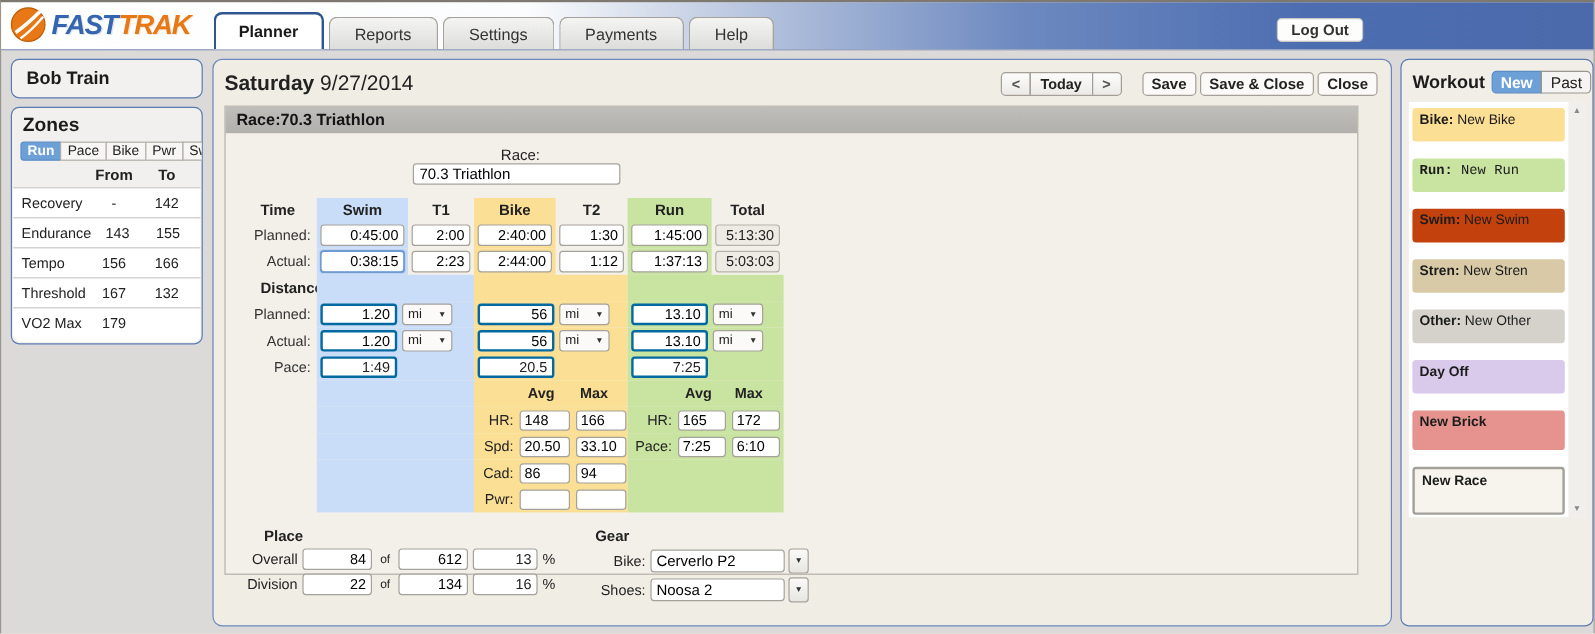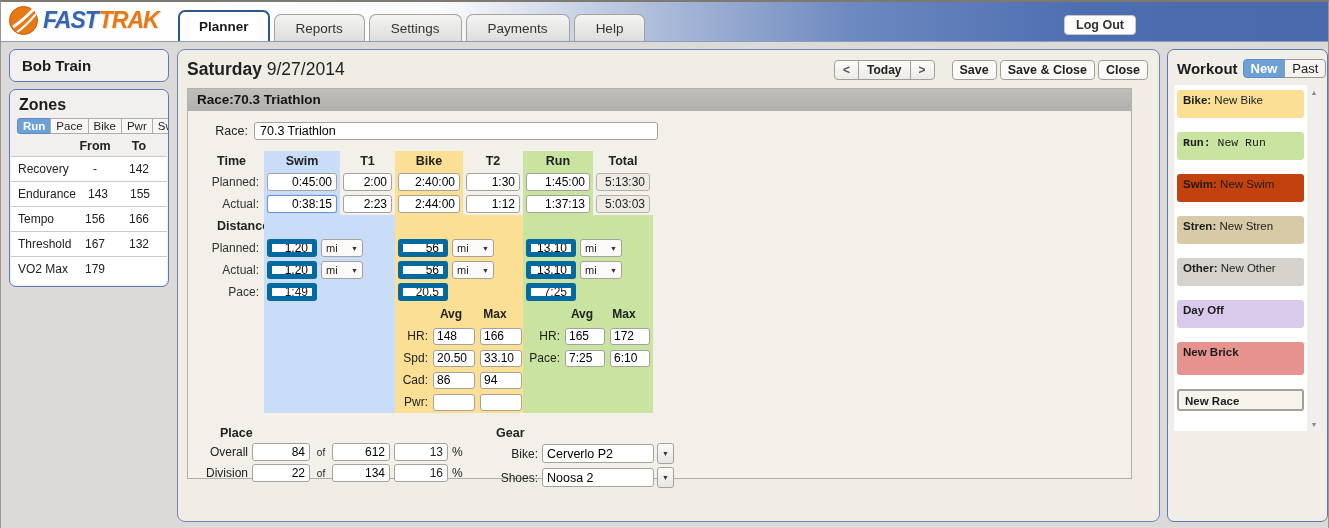--- a/index.html
+++ b/index.html
@@ -59,40 +59,40 @@
   .nav-btn:last-child { border-radius:0 4px 4px 0; }
   .act-group { display:flex; gap:3px; }
   .act-btn { font-family:inherit; font-size:12.5px; font-weight:bold; color:#222; padding:2px 7px;
              background:#fbfaf8; border:1px solid #a39f98; border-radius:4px; }
 
   .race-panel { margin:0 27px 0 9px; height:391px; background:#f3f0e9; border:1px solid #b3b0a8; }
   .race-titlebar { background:linear-gradient(#c0beba,#b2b0ac); padding:3px 9px 4px 9px;
                    font-size:13.5px; font-weight:bold; color:#141414; }
   .race-body { display:flex; padding:5px 12px 0 14px; }
   .race-left { width:456px; flex:0 0 456px; }
-  .race-name-row { display:flex; align-items:center; margin:6px 0 11px 0; }
+  .race-name-row { display:flex; align-items:center; margin:6px 0 11px 0;flex-direction:column; }
   .race-name-row label { width:52px; text-align:right; font-size:12.5px; padding-right:6px; }
   .rin { flex:1; height:18px; font-family:inherit; font-size:12.5px; padding:1px 5px;
          border:1px solid #a5a29b; border-radius:3px; background:#fff; }
 
   
   .mg { display:grid; grid-template-columns:62px 76px 55px 68px 60px 70px 60px; }
   .cell { min-height:22px; display:flex; align-items:center; }
   .bg-s { background:#c9ddf8; } .bg-b { background:#fbdf95; } .bg-g { background:#c9e3a1; }
   .sp2 { grid-column:span 2; }
   .hdr { justify-content:center; font-weight:bold; font-size:12.5px; min-height:20px; }
   .sec { font-weight:bold; font-size:12.5px; padding-left:15px; min-height:20px; }
   .rlab { justify-content:flex-end; font-size:12px; color:#333; padding-right:5px; }
   .tin { flex:1; margin:0 3px; height:18px; font-family:inherit; font-size:12px; text-align:right;
          padding:1px 4px; border:1px solid #a5a29b; border-radius:3px; background:#fff; min-width:0; }
   .ro { background:#edebe4; border-color:#b5b2ab; color:#222; }
   .focused { border:1px solid #6b97cf; box-shadow:0 0 1px #6b97cf; }
   .dcell { gap:4px; padding-left:3px; }
-  .din { width:50px; height:18px; font-family:inherit; font-size:12px; text-align:right;
-         padding:1px 4px; border:5px solid #0369a1; border-radius:3px; background:#fff; }
+  .din { width:64px; height:18px; font-family:inherit; font-size:12px; text-align:right;
+         padding:1px 4px; border:2px solid #0369a1; border-radius:3px; background:#fff; }
   .msel { display:flex; align-items:center; justify-content:space-between; width:42px; height:18px;
           border:1px solid #a5a29b; border-radius:3px; background:linear-gradient(#fefefd,#efedе8); background:#fbfaf8;
           font-size:11px; padding:0 4px; }
   .msel-a { font-size:7px; color:#333; }
   .amrow { gap:2px; padding-left:3px; min-height:19px; }
   .amsp30 { width:30px; } .amsp34 { width:34px; }
   .amh { width:42px; text-align:center; font-weight:bold; font-size:12px; }
   .amh40 { width:40px; text-align:center; font-weight:bold; font-size:12px; }
   .mrow { gap:5px; padding-left:3px; min-height:21px; }
   .mlab { width:30px; text-align:right; font-size:12px; }
@@ -137,21 +137,21 @@
   .wtab { border:1px solid #9a978f; background:#f5f4f2; padding:1px 7px; font-size:13px; color:#222; margin-left:-1px; }
   .wtab:first-child { border-radius:4px 0 0 4px; margin-left:0; }
   .wtab:last-child { border-radius:0 4px 4px 0; }
   .wtab.active { background:#6ea0d8; border-color:#5d8cc4; color:#fff; font-weight:bold; }
   .wk-list { margin:2px 6px 0 6px; background:#fff; height:346px; position:relative; padding:5px 17px 0 3px; }
   .wcard { height:28px; border-radius:3px; padding:4px 6px; font-size:11.5px; color:#1c1c1c; margin-bottom:14px; overflow:hidden; }
   .wcard b { font-weight:bold; }
   .c-bike { background:#fbdf95; } .c-run { background:#c9e3a1;font-family:Liberation Mono, monospace; } .c-swim { background:#c2410c; }
   .c-stren { background:#d9caa7; } .c-other { background:#d5d2cb; } .c-dayoff { background:#d9c9eb; }
   .c-brick { background:#e6938f; height:33px; }
-  .c-race { background:#f7f4ed; border:2px solid #a3a09a; height:22px; }
+  .c-race { background:#f7f4ed; border:2px solid #a3a09a; height:40px; }
   .wscroll { position:absolute; top:0; right:0; bottom:0; width:14px; background:#f1efeb; display:flex; flex-direction:column; }
   .sarr { height:14px; display:flex; align-items:center; justify-content:center; font-size:7px; color:#888; }
   .strack { flex:1; }
 </style>
 </head>
 <body>
 
 <div class="page">
 
   <header class="topnav">

